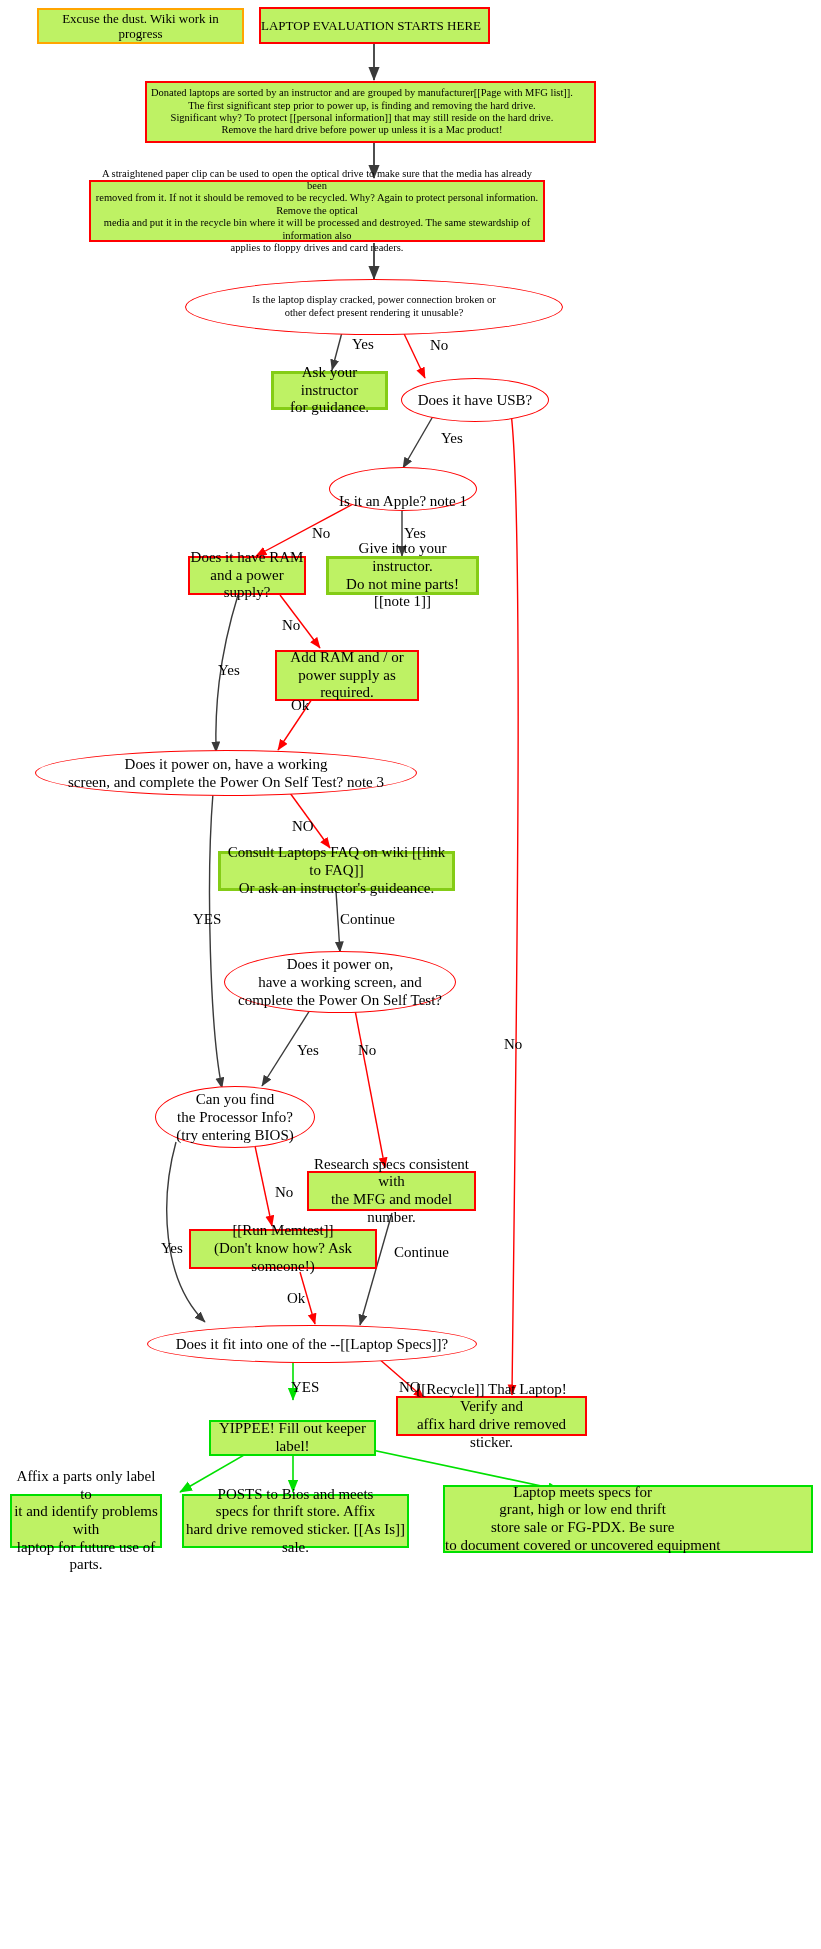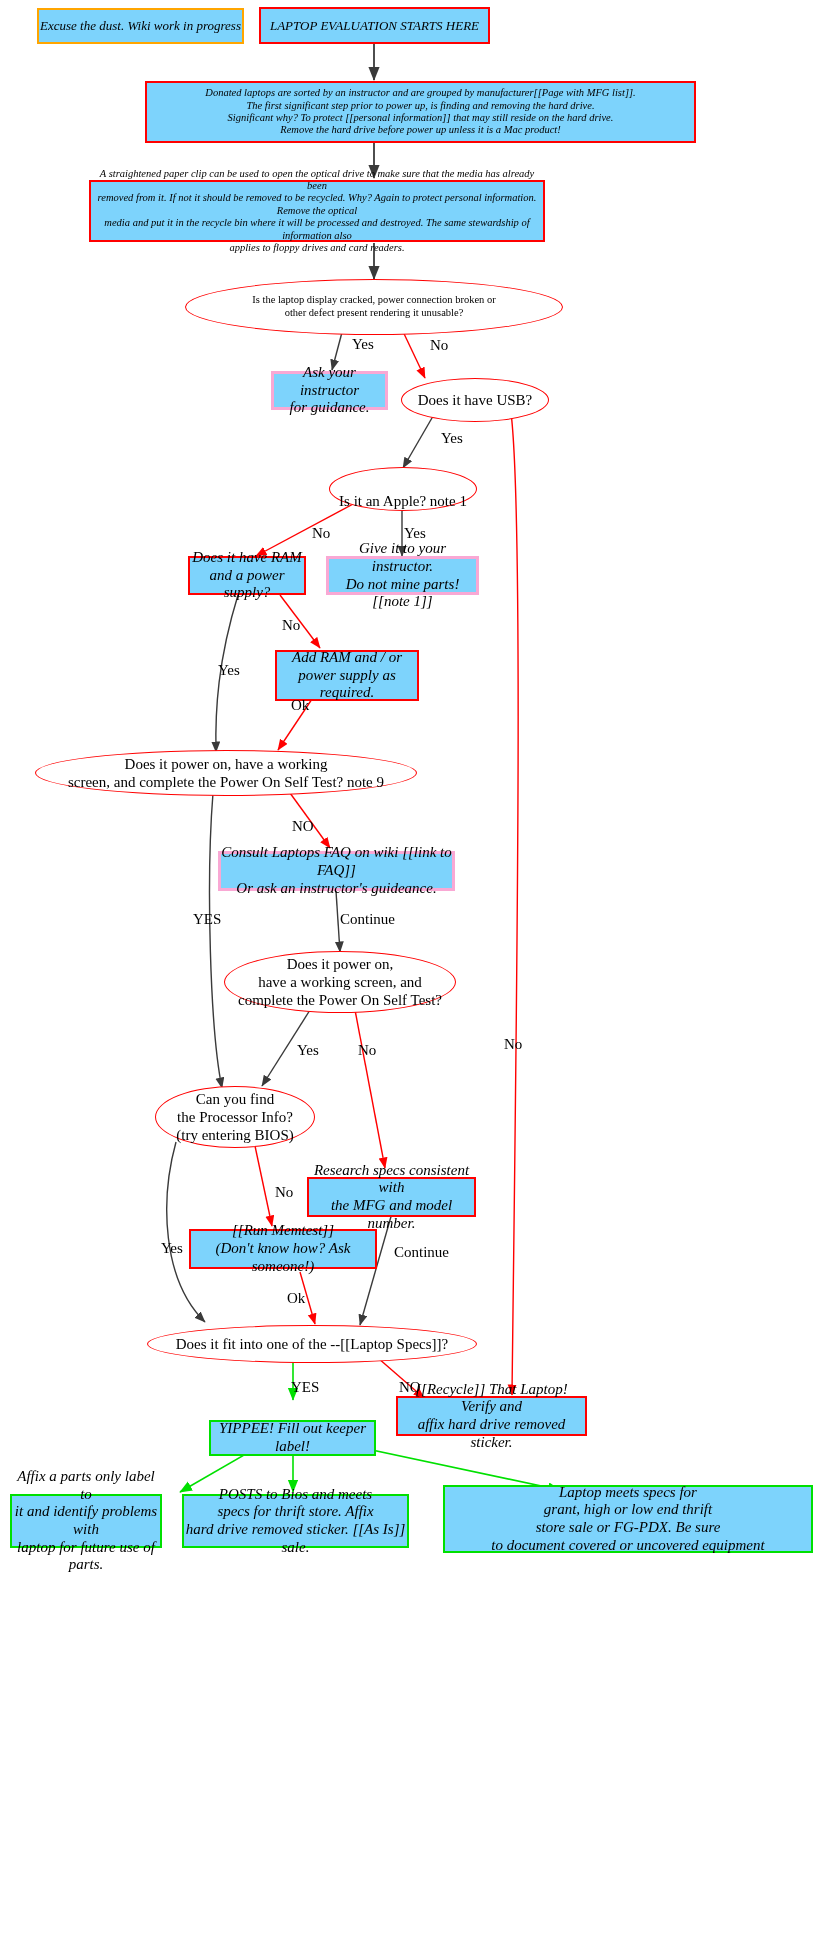--- a/index.html
+++ b/index.html
@@ -1,24 +1,24 @@
 <!DOCTYPE html>
 <html><head>
 <meta charset="utf-8">
 <style>
   html,body{margin:0;padding:0;background:#ffffff;}
   body{font-family:"Liberation Serif", serif;}
   #canvas{position:relative;width:821px;height:1949px;overflow:hidden;background:#fff;}
   svg#edges{position:absolute;left:0;top:0;width:821px;height:1949px;pointer-events:none;}
-  .node{position:absolute;box-sizing:border-box;display:flex;align-items:center;justify-content:center;
-        text-align:center;background:#7dd3fc;font-style:italic;}
+  .node{position:absolute;box-sizing:border-box;display:flex;align-items:center;justify-content:flex-start;
+        text-align:center;background:#bef264;}
   .node .lbl{display:block;line-height:1.18;white-space:pre-line;}
   .box{border-style:solid;}
   .b-red{border:2.5px solid #ff0000;}
-  .b-yellow{border:3px solid #f9a8d4;}
+  .b-yellow{border:3px solid #84cc16;}
   .b-orange{border:2px solid #ffa500;}
   .b-green{border:2.5px solid #00e000;}
   .ell{position:absolute;display:flex;align-items:center;justify-content:center;text-align:center;
        border:1.6px solid #ff0000;border-radius:50%;background:#fff;box-sizing:border-box;}
   .elbl{position:absolute;color:#000;line-height:1.1;white-space:pre;}
   .fs13{font-size:13px;}
   .fs11{font-size:15px;}
   .fs10{font-size:10.5px;}
 </style>
 </head>
@@ -91,21 +91,21 @@
   </svg>
 
   <div class="node box b-orange fs13" style="left:37px;top:8px;width:207px;height:36px;">
     <span class="lbl">Excuse the dust. Wiki work in progress</span>
   </div>
 
   <div class="node box b-red fs13" style="left:259px;top:7px;width:231px;height:37px;">
     <span class="lbl">LAPTOP EVALUATION STARTS HERE</span>
   </div>
 
-  <div class="node box b-red fs10" style="left:145px;top:81px;width:551px;height:62px;padding:2px 4px;">
+  <div class="node box b-red fs10" style="left:145px;top:81px;width:451px;height:62px;padding:2px 4px;">
     <span class="lbl">Donated laptops are sorted by an instructor and are grouped by manufacturer[[Page with MFG list]].
 The first significant step prior to power up, is finding and removing the hard drive.
 Significant why? To protect [[personal information]] that may still reside on the hard drive.
 Remove the hard drive before power up unless it is a Mac product!</span>
   </div>
 
   <div class="node box b-red fs10" style="left:89px;top:180px;width:456px;height:62px;padding:2px 4px;">
     <span class="lbl">A straightened paper clip can be used to open the optical drive to make sure  that the media has already been
 removed from it. If not it should be removed to be recycled. Why? Again to protect personal information. Remove the optical
 media and put it in the recycle bin where it will be processed and destroyed. The same stewardship of information also
@@ -140,41 +140,41 @@
 and a power supply?</span>
   </div>
 
   <div class="node box b-red fs11" style="left:241px;top:650px;width:144px;height:51px;margin-left:34px;">
     <span class="lbl">Add RAM and / or
 power supply as required.</span>
   </div>
 
   <div class="ell fs11" style="left:35px;top:750px;width:382px;height:46px;">
     <span class="lbl" style="white-space:pre-line;line-height:1.2;">Does it power on, have a working
-screen, and complete the Power On Self Test? note 9</span>
+screen, and complete the Power On Self Test? note 3</span>
   </div>
 
   <div class="node box b-yellow fs11" style="left:218px;top:851px;width:237px;height:40px;">
     <span class="lbl">Consult Laptops FAQ on wiki [[link to FAQ]]
 Or ask an instructor's guideance.</span>
   </div>
 
   <div class="ell fs11" style="left:224px;top:951px;width:232px;height:62px;">
     <span class="lbl" style="white-space:pre-line;line-height:1.2;">Does it power on,
 have a working screen, and
 complete the Power On Self Test?</span>
   </div>
 
   <div class="ell fs11" style="left:155px;top:1086px;width:160px;height:62px;">
     <span class="lbl" style="white-space:pre-line;line-height:1.2;">Can you find
 the Processor Info?
 (try entering BIOS)</span>
   </div>
 
-  <div class="node box b-red fs11" style="left:307px;top:1171px;width:169px;height:40px;margin-top:6px;">
+  <div class="node box b-red fs11" style="left:307px;top:1171px;width:169px;height:40px;">
     <span class="lbl">Research specs consistent with
 the MFG and model number.</span>
   </div>
 
   <div class="node box b-red fs11" style="left:189px;top:1229px;width:188px;height:40px;">
     <span class="lbl">[[Run Memtest]]
 (Don't know how?  Ask someone!)</span>
   </div>
 
   <div class="ell fs11" style="left:147px;top:1325px;width:330px;height:38px;">

